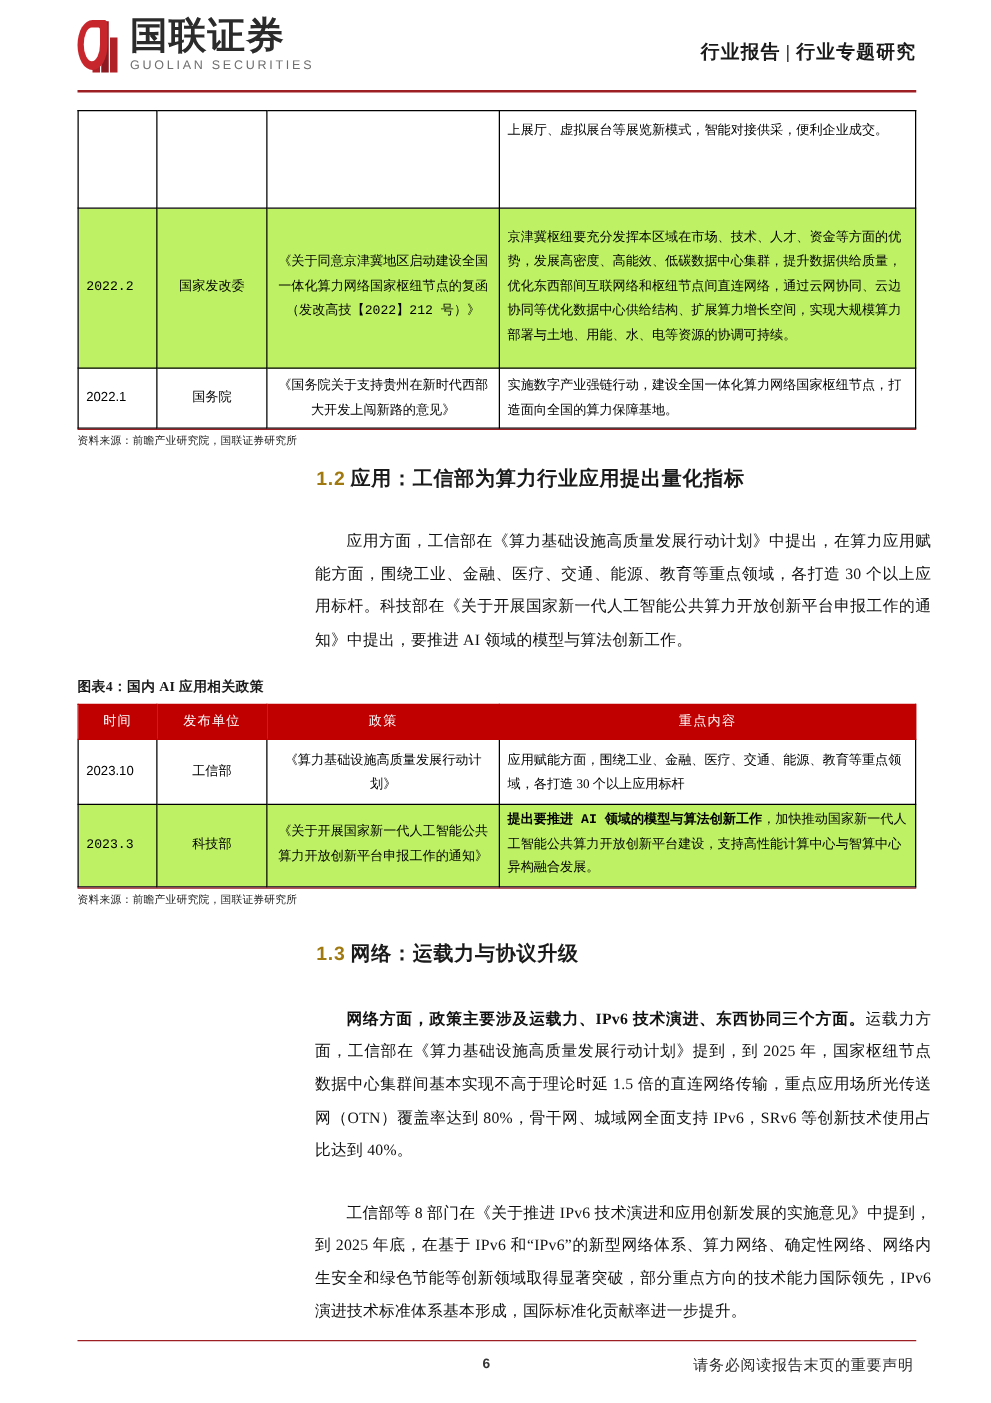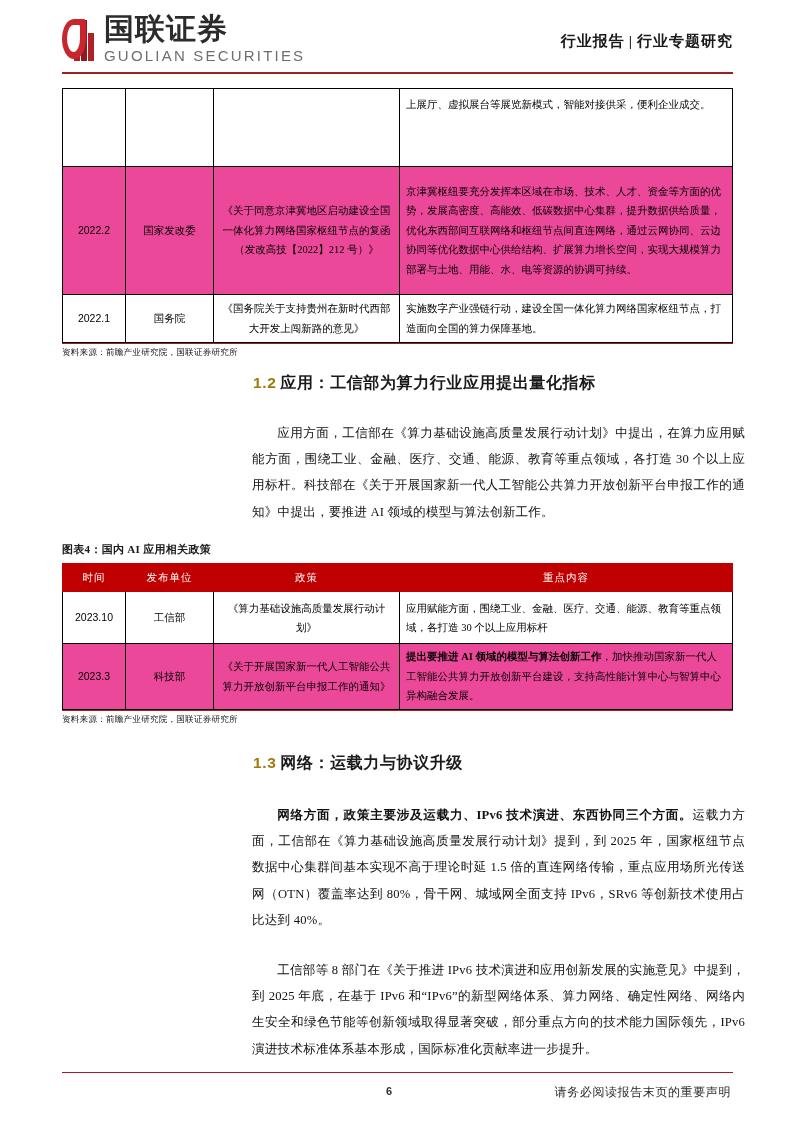--- a/index.html
+++ b/index.html
@@ -68,21 +68,21 @@
   .logo-text-cn {
     font-family: "Liberation Serif", "DejaVu Serif", serif;
     font-size: 30px;
     font-weight: bold;
     letter-spacing: 1px;
     color: #2b2b2b;
     line-height: 1;
   }
   .logo-text-en {
     font-family: "Liberation Sans", sans-serif;
-    font-size: 15px;
+    font-size: 10px;
     letter-spacing: 2.2px;
     color: #6e6e6e;
     margin-top: 3px;
   }
   .header-right {
     position: absolute;
     right: 60px;
     top: 32px;
     font-family: "Liberation Serif", "DejaVu Serif", serif;
     font-size: 15px;
@@ -107,25 +107,25 @@
     font-size: 10.5px;
     line-height: 1.85;
   }
   table.policy td, table.policy th {
     border: 1px solid #000000;
     vertical-align: middle;
     padding: 3px 6px;
     box-sizing: border-box;
     font-weight: normal;
   }
-  .c-time   { width: 63px;  text-align: center; }
+  .c-time   { width: 63px;  text-align: left; }
   .c-unit   { width: 88px;  text-align: center; }
   .c-policy { width: 186px; text-align: center; }
   .c-body   { text-align: left; margin-left: 17px; }
-  tr.shaded td { background: #ec4899; }
+  tr.shaded td { background: #bef264; font-family: Liberation Mono, monospace; }
   tr.plain td  { background: #ffffff; }
   .num { font-family: "Liberation Sans", sans-serif; font-size: 10.5px; }
 
   
   .table1-wrap {
     position: absolute;
     left: 62px; top: 88px;
     width: 671px;
   }
   .table1-wrap td { height: auto; }

